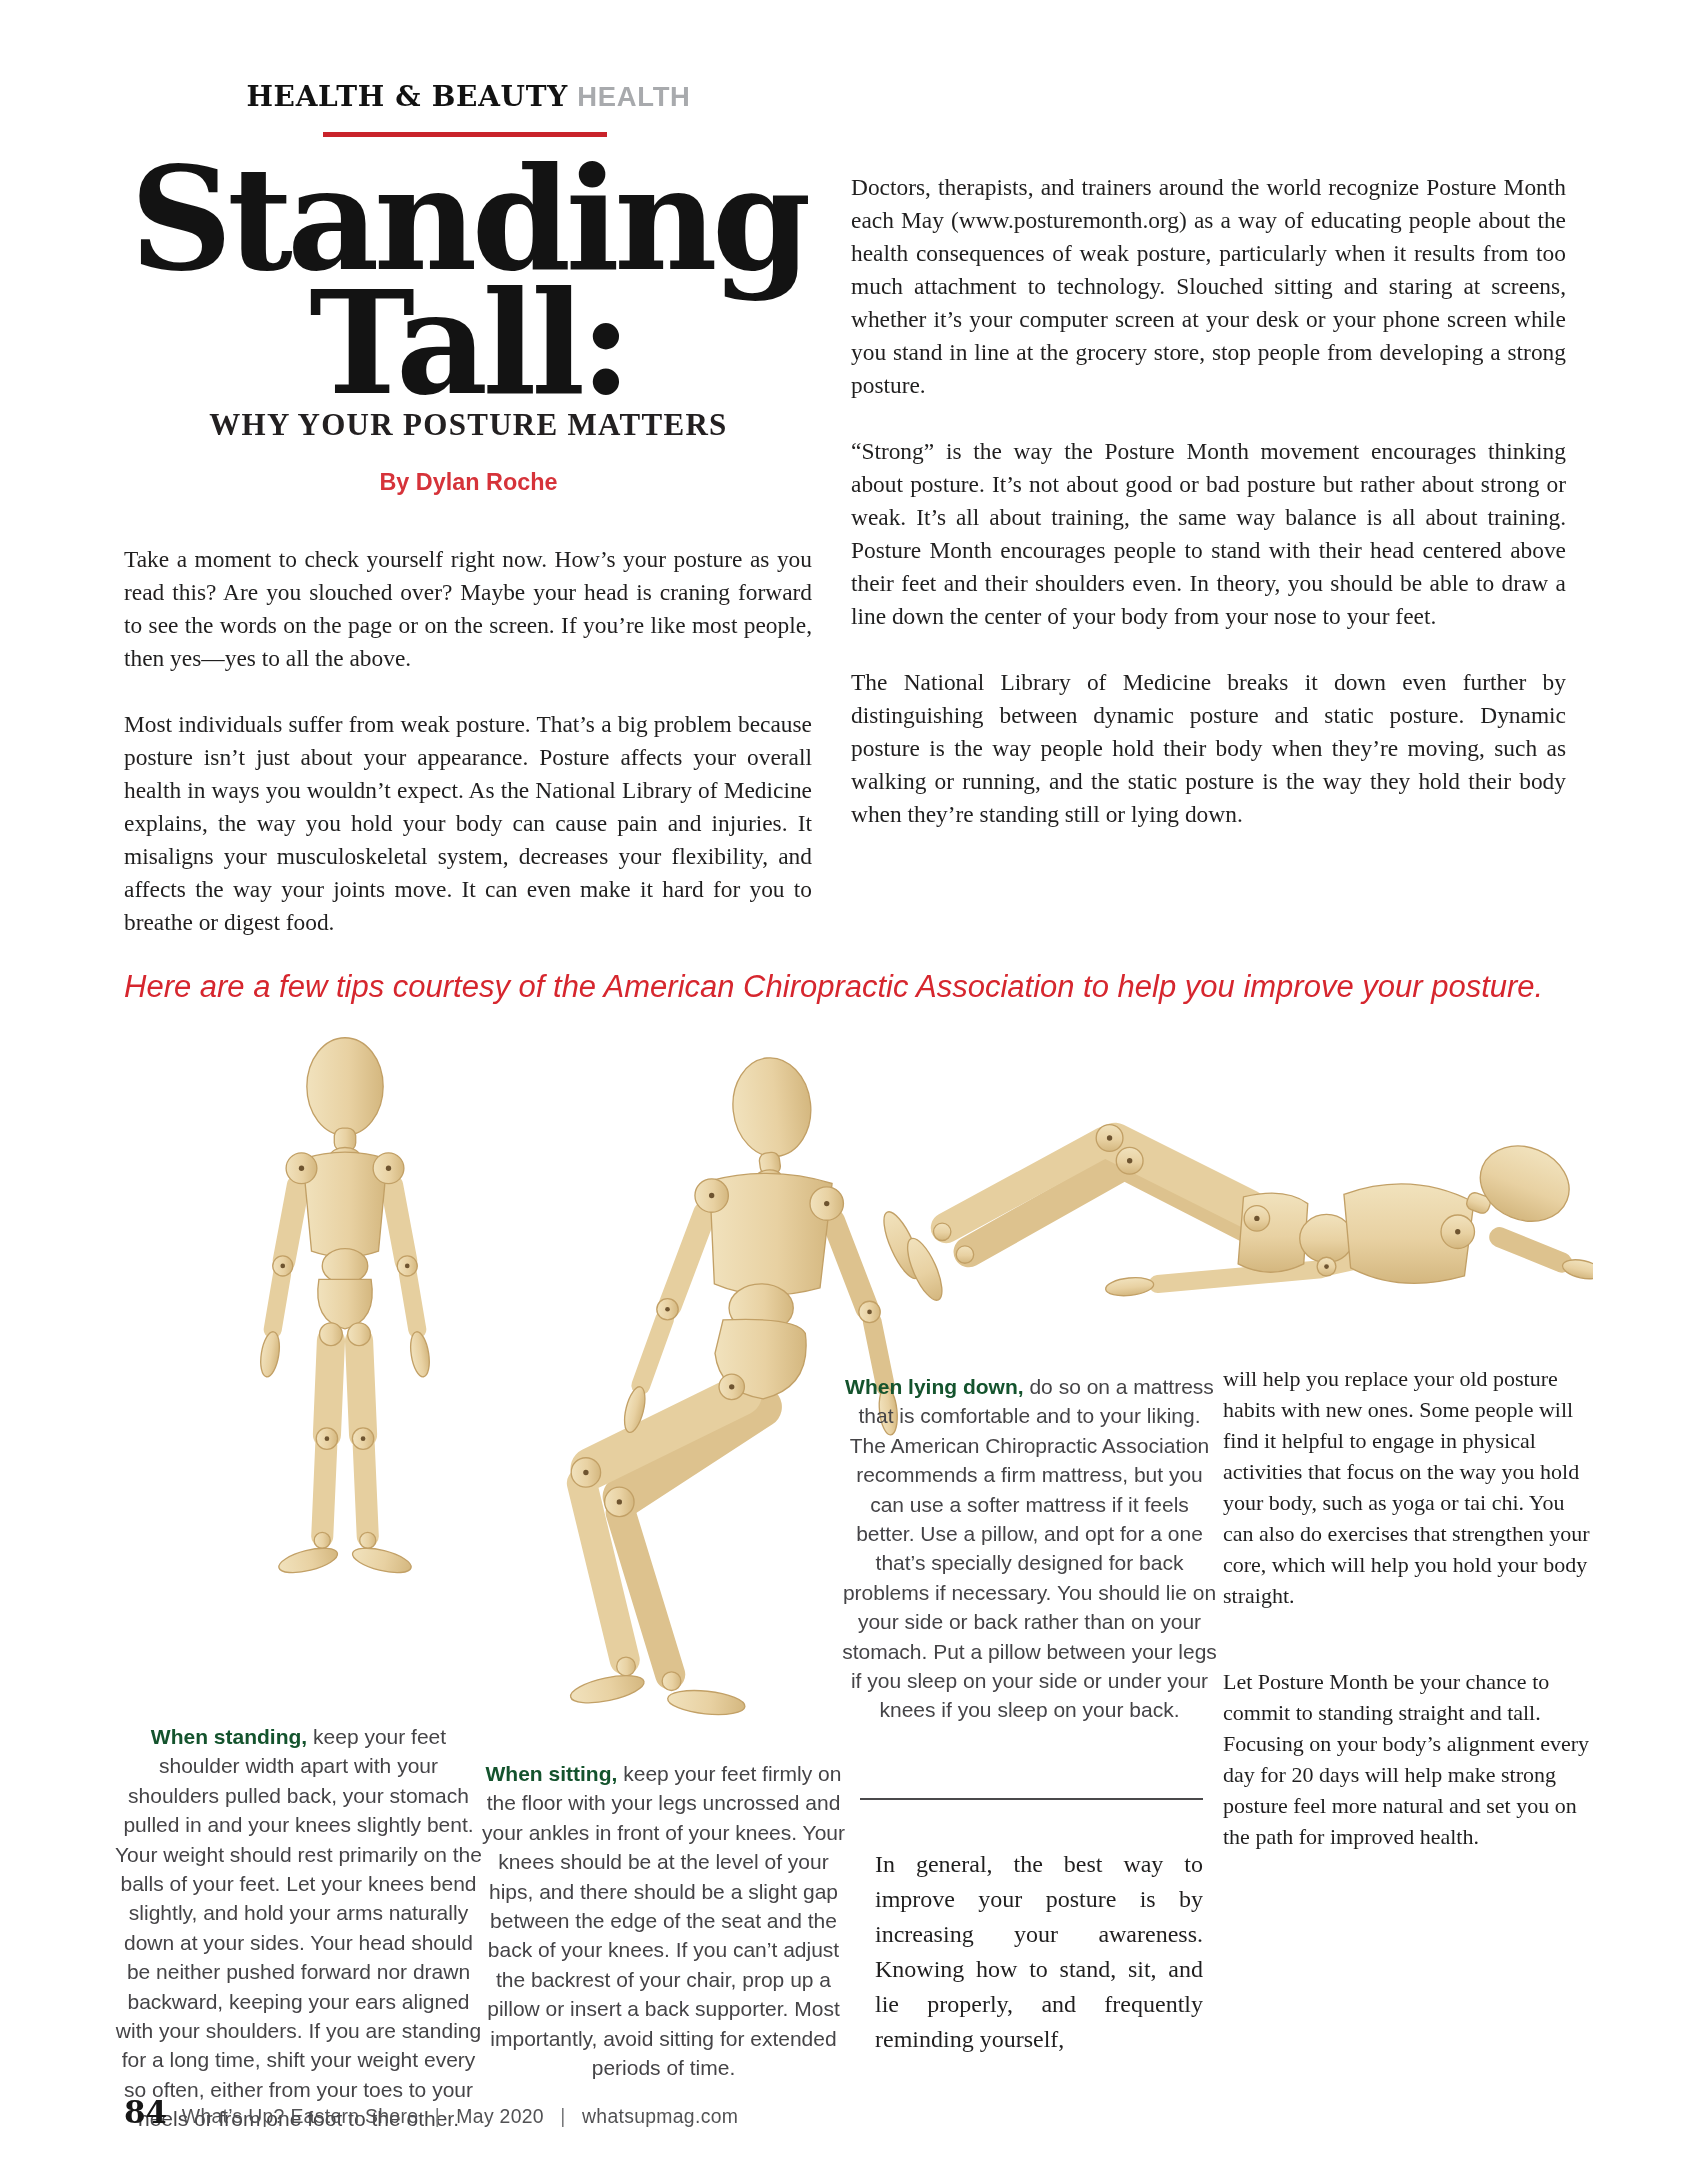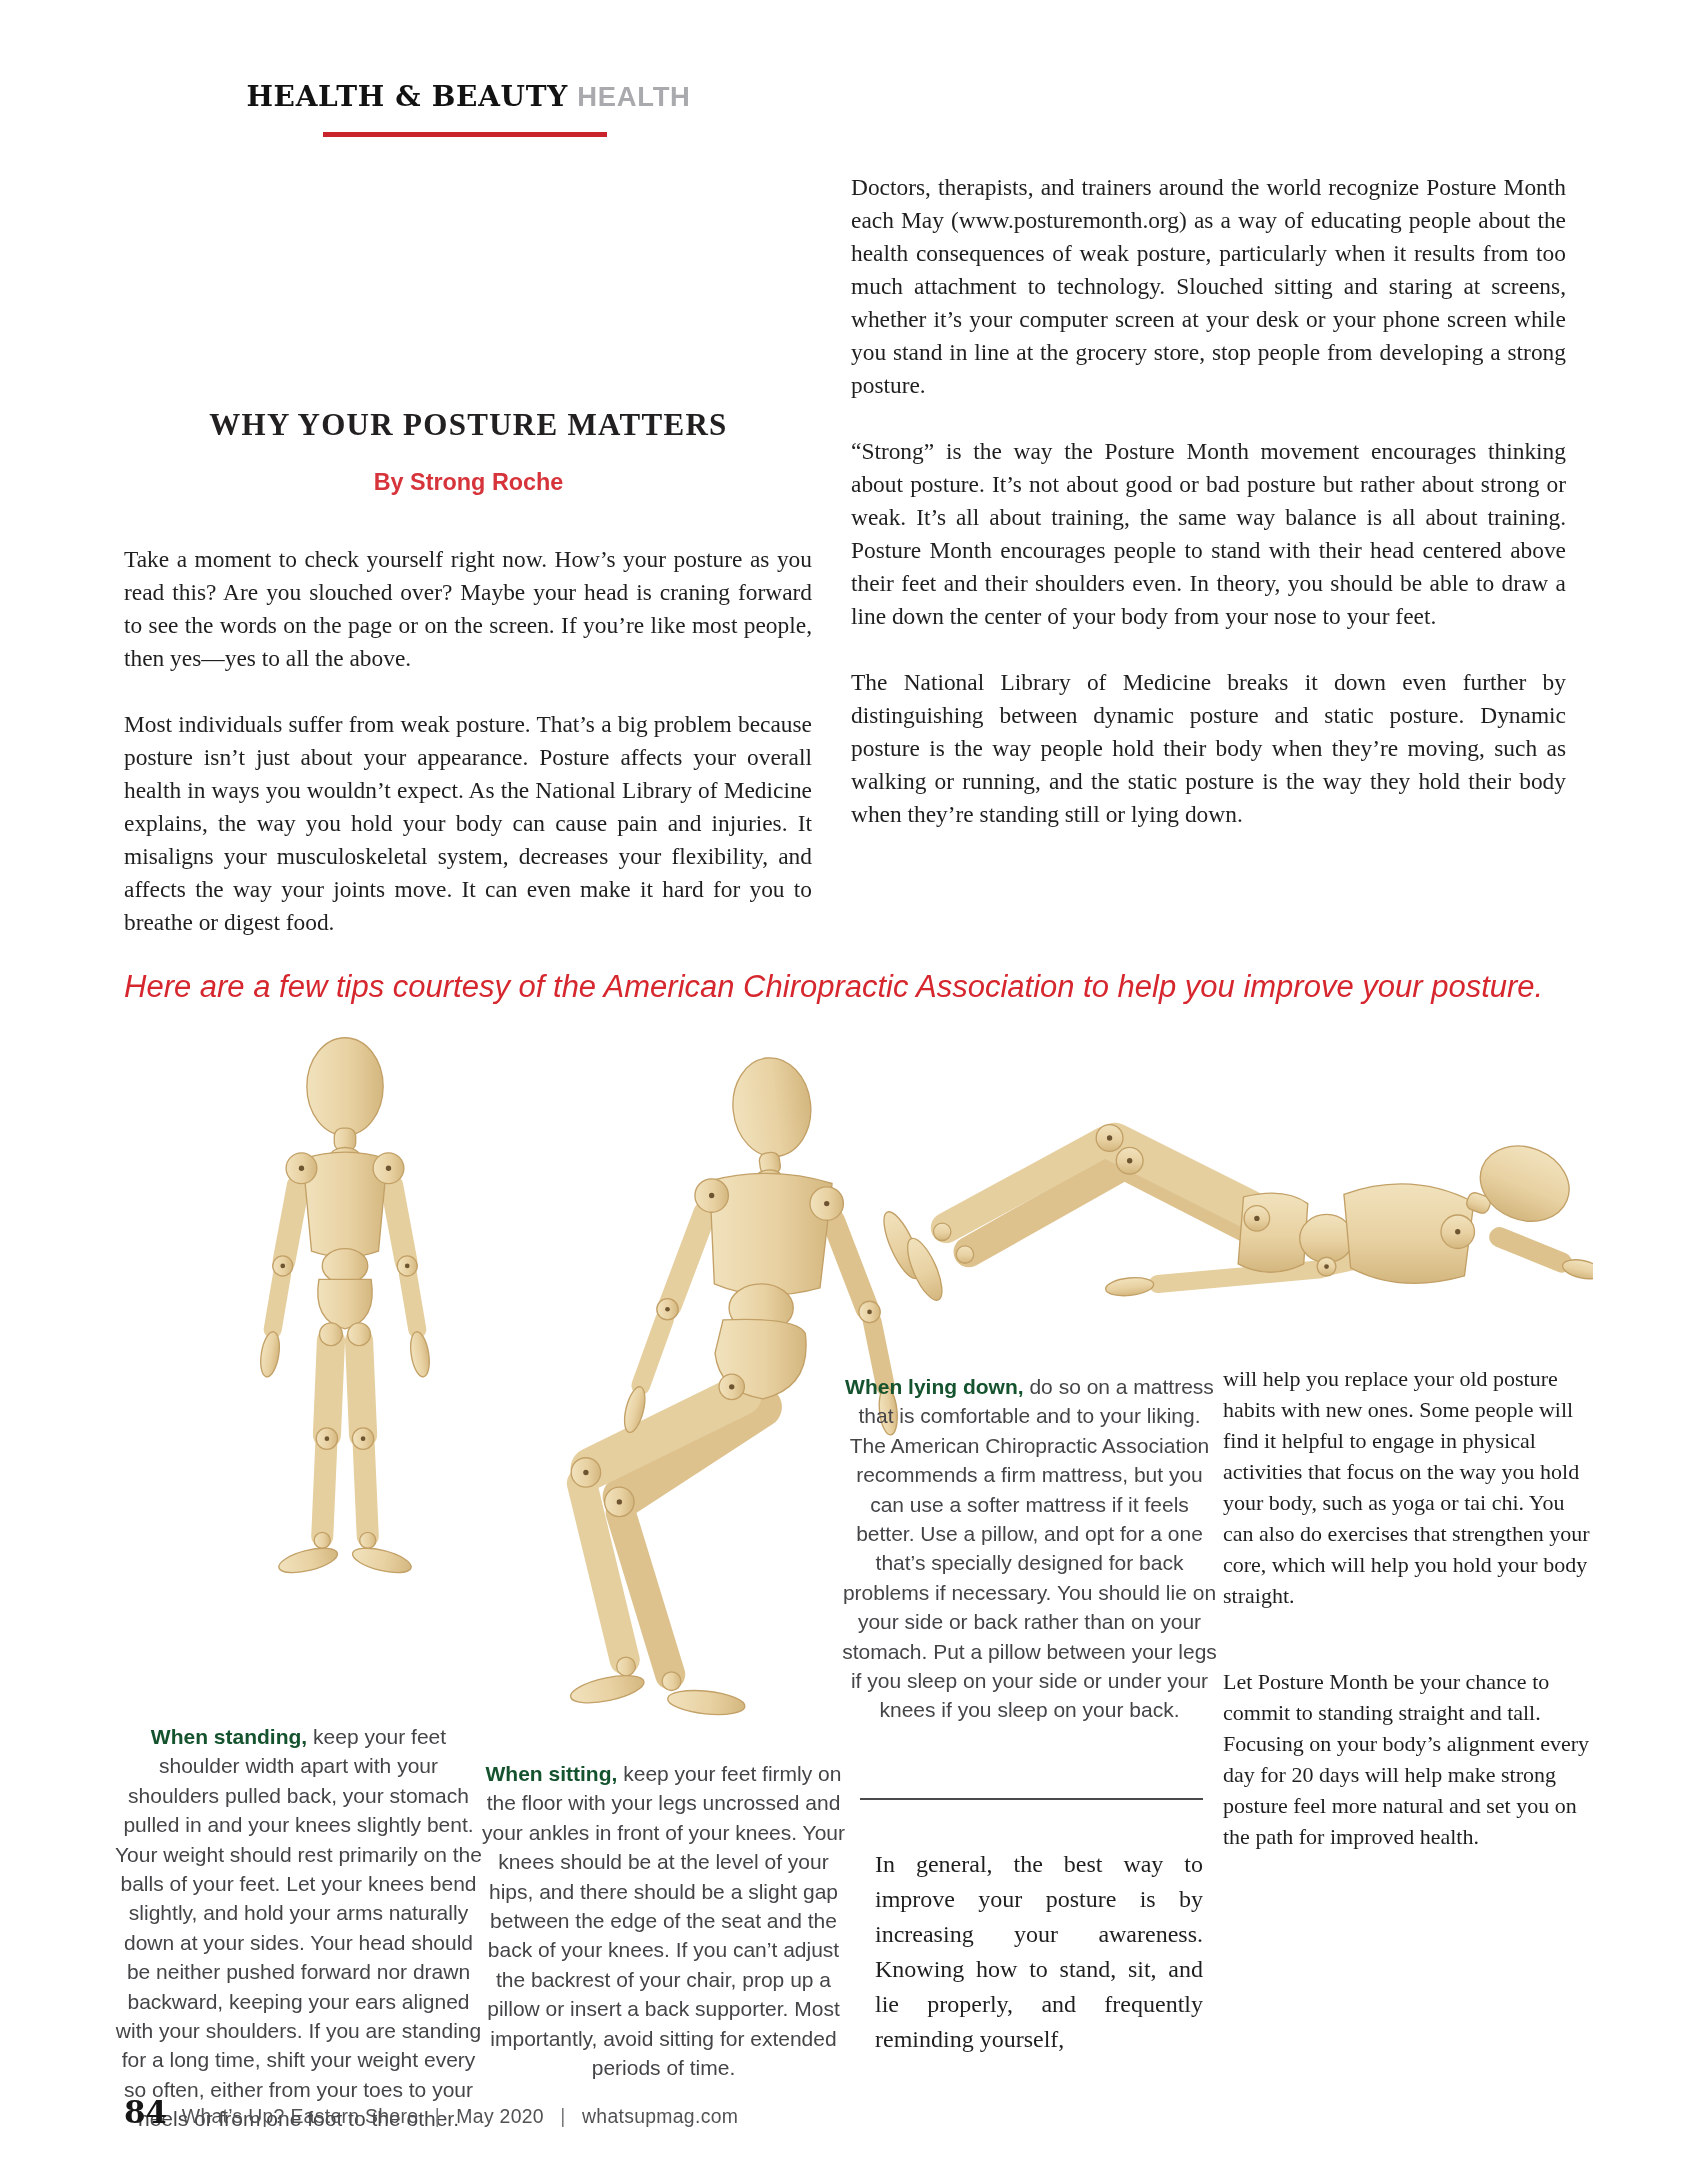--- a/index.html
+++ b/index.html
@@ -114,22 +114,26 @@
 </head>
 <body>
 
 <div class="page">
 
   <div class="eyebrow">
     <span class="primary">HEALTH &amp; BEAUTY</span><span class="secondary">HEALTH</span>
   </div>
   <div class="red-rule"></div>
 
+  <div class="title">
+    <div>Standing</div>
+    <div>Tall:</div>
+  </div>
   <div class="subtitle">WHY YOUR POSTURE MATTERS</div>
-  <div class="byline">By Strong Roche</div>
+  <div class="byline">By Dylan Roche</div>
 
   <div class="body-col col-left">
     <p>Take a moment to check yourself right now. How’s your posture as you read this? Are you slouched over? Maybe your head is craning forward to see the words on the page or on the screen. If you’re like most people, then yes—yes to all the above.</p>
     <p>Most individuals suffer from weak posture. That’s a big problem because posture isn’t just about your appearance. Posture affects your overall health in ways you wouldn’t expect. As the National Library of Medicine explains, the way you hold your body can cause pain and injuries. It misaligns your musculoskeletal system, decreases your flexibility, and affects the way your joints move. It can even make it hard for you to breathe or digest food.</p>
   </div>
   <div class="body-col col-right">
     <p>Doctors, therapists, and trainers around the world recognize Posture Month each May (www.posturemonth.org) as a way of educating people about the health consequences of weak posture, particularly when it results from too much attachment to technology. Slouched sitting and staring at screens, whether it’s your computer screen at your desk or your phone screen while you stand in line at the grocery store, stop people from developing a strong posture.</p>
     <p>“Strong” is the way the Posture Month movement encourages thinking about posture. It’s not about good or bad posture but rather about strong or weak. It’s all about training, the same way balance is all about training. Posture Month encourages people to stand with their head centered above their feet and their shoulders even. In theory, you should be able to draw a line down the center of your body from your nose to your feet.</p>
     <p>The National Library of Medicine breaks it down even further by distinguishing between dynamic posture and static posture. Dynamic posture is the way people hold their body when they’re moving, such as walking or running, and the static posture is the way they hold their body when they’re standing still or lying down.</p>
   </div>

